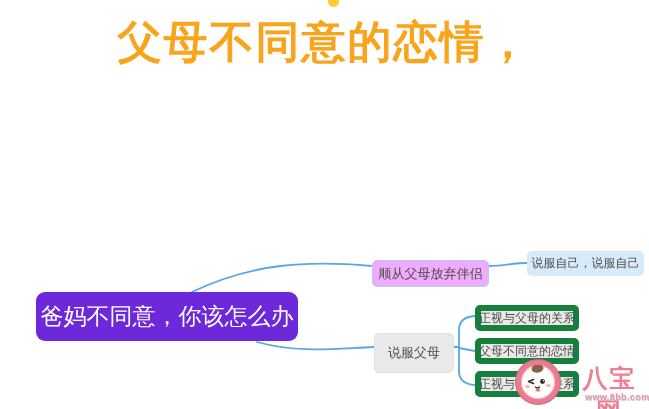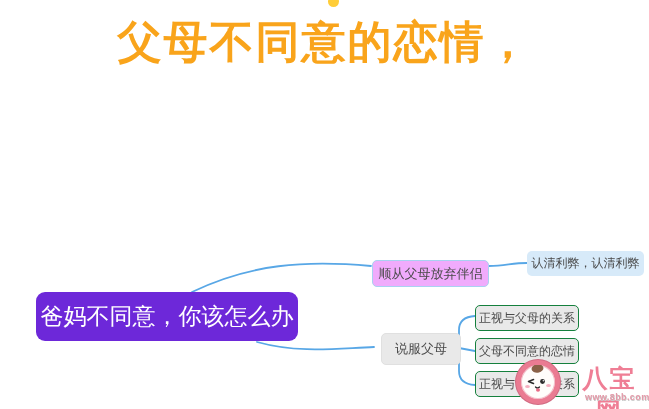--- a/index.html
+++ b/index.html
@@ -19,24 +19,24 @@
   .links path{fill:none;stroke:#58A7E6;stroke-width:1.8;stroke-linecap:round;}
 
   
   .node{position:absolute;display:flex;align-items:center;justify-content:center;
         box-sizing:border-box;border-radius:5px;color:#4a4a4a;white-space:nowrap;}
   .node-root{left:36px;top:292px;width:262px;height:49px;background:#6d28d9;
              border-radius:9px;color:#ffffff;font-size:23px;}
   .node-b1{left:372px;top:260px;width:117px;height:27px;background:#f0abfc;
            border:1px solid #A9D1F1;font-size:13px;}
   .node-leaf1{left:527px;top:251px;width:117px;height:25px;background:#D7EAF9;font-size:12px;}
-  .node-b2{left:374px;top:333px;width:80px;height:32px;background:#E9E9E9;
-           border:1px solid #E0E0E0;font-size:13px;margin-left:7px;}
+  .node-b2{left:374px;top:333px;width:80px;height:40px;background:#E9E9E9;
+           border:1px solid #E0E0E0;font-size:13px;}
   .node-c{left:475px;width:104px;height:26px;background:#E9E9E9;
-          border:1px solid #15803d;font-size:12px;}
+          border:6px solid #15803d;font-size:12px;}
   .node-c1{top:305px;} .node-c2{top:338px;} .node-c3{top:371px;}
 
   
   .wm-logo{position:absolute;left:516px;top:360px;width:34px;height:34px;border-radius:50%;
            background:#fffdfb;border:5px solid #EA7B92;box-shadow:0 0 0 1px #d06a81, inset 0 0 0 1px #f3c2cc;}
   .wm-name{position:absolute;left:570px;top:362px;width:79px;text-align:center;
            font-size:25px;font-weight:700;color:#EF7E95;letter-spacing:2px;
            text-shadow:-1px -1px 0 #fff,1px -1px 0 #fff,-1px 1px 0 #fff,1px 1px 0 #fff;}
   .wm-url{position:absolute;left:585px;top:392px;width:64px;text-align:right;
           font-size:9px;font-weight:700;color:#E49AA9;letter-spacing:0.4px;
@@ -59,21 +59,21 @@
     <path d="M 257 342 C 300 354 340 348 374 347"></path>
     <path d="M 454 347 L 459 347"></path>
     <path d="M 475 316 Q 459 317 459 330 L 459 371 Q 459 384 475 385"></path>
     <path d="M 459 348 L 475 351"></path>
   </svg>
 
   <div class="node node-root">爸妈不同意，你该怎么办</div>
 
   <div class="node node-b1">顺从父母放弃伴侣</div>
 
-  <div class="node node-leaf1">认清利弊，认清利弊</div>
+  <div class="node node-leaf1">说服自己，说服自己</div>
 
   <div class="node node-b2">说服父母</div>
 
   <div class="node node-c node-c1">正视与父母的关系</div>
 
   <div class="node node-c node-c2">父母不同意的恋情</div>
 
   <div class="node node-c node-c3">正视与自己的关系</div>
 
   <div class="wm-logo">

